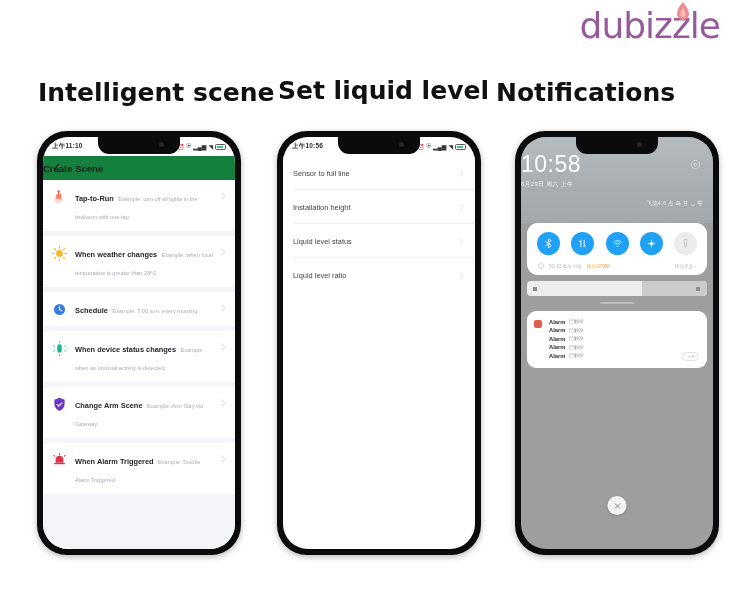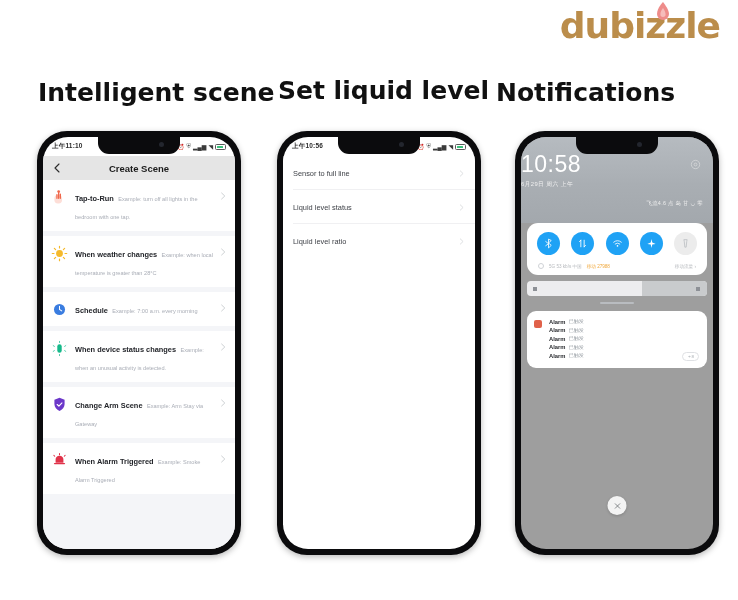--- a/index.html
+++ b/index.html
@@ -11,22 +11,22 @@
   }
   .page { position: relative; width: 738px; height: 600px; background: #fff; }
 
   
   .watermark {
     position: absolute; top: 8px; right: 18px;
     display: flex; align-items: flex-end;
     opacity: .72;
   }
   .wm-text {
-    font-size: 36px; font-weight: 700; letter-spacing: -1px;
-    color: #a16207; line-height: 1;
+    font-size: 36px; font-weight: 400; letter-spacing: -1px;
+    color: #701a75; line-height: 1;
     font-family: "DejaVu Sans", sans-serif;
   }
   .wm-flame {
     position: absolute; left: 95px; top: -6px;
     width: 16px; height: 22px;
   }
 
   
   .heading {
     position: absolute;
@@ -88,22 +88,22 @@
     position: relative;
   }
   .sb-batt::after {
     content:""; position:absolute; left:1px; top:1px; bottom:1px; right:2px;
     background:#39c07a; border-radius: .5px;
   }
 
   
   .navbar {
     position: relative; height: 24px;
-    display: flex; align-items: center; justify-content: center;
-    background: #e5e5e5;
+    display: flex; align-items: center; justify-content: flex-start;
+    background: #15803d;
   }
   .nav-back {
     position: absolute; left: 9px; top: 50%;
     transform: translateY(-50%);
     width: 10px; height: 10px;
   }
   .nav-title { font-size: 9.5px; font-weight: 700; color: #1b1b1b; }
 
   
   .p1-body { background: #f4f5f8; height: calc(100% - 43px); overflow: hidden; }
@@ -388,20 +388,26 @@
           <span>▂▄▆</span>
           <span>◥</span>
           <span class="sb-batt"></span>
         </span>
       </div>
 
 
       <div class="p2-body">
         <div class="p2-row">
           <span class="lbl">Sensor to full line</span>
+          <svg class="chev2" viewBox="0 0 8 8">
+              <path d="M2.6 1L5.8 4 2.6 7" fill="none" stroke="#9aa0a6" stroke-width=".9" stroke-linecap="round" stroke-linejoin="round"></path>
+            </svg>
+        </div>
+        <div class="p2-row">
+          <span class="lbl">Installation height</span>
           <svg class="chev2" viewBox="0 0 8 8">
               <path d="M2.6 1L5.8 4 2.6 7" fill="none" stroke="#9aa0a6" stroke-width=".9" stroke-linecap="round" stroke-linejoin="round"></path>
             </svg>
         </div>
         <div class="p2-row">
           <span class="lbl">Liquid level status</span>
           <svg class="chev2" viewBox="0 0 8 8">
               <path d="M2.6 1L5.8 4 2.6 7" fill="none" stroke="#9aa0a6" stroke-width=".9" stroke-linecap="round" stroke-linejoin="round"></path>
             </svg>
         </div>

